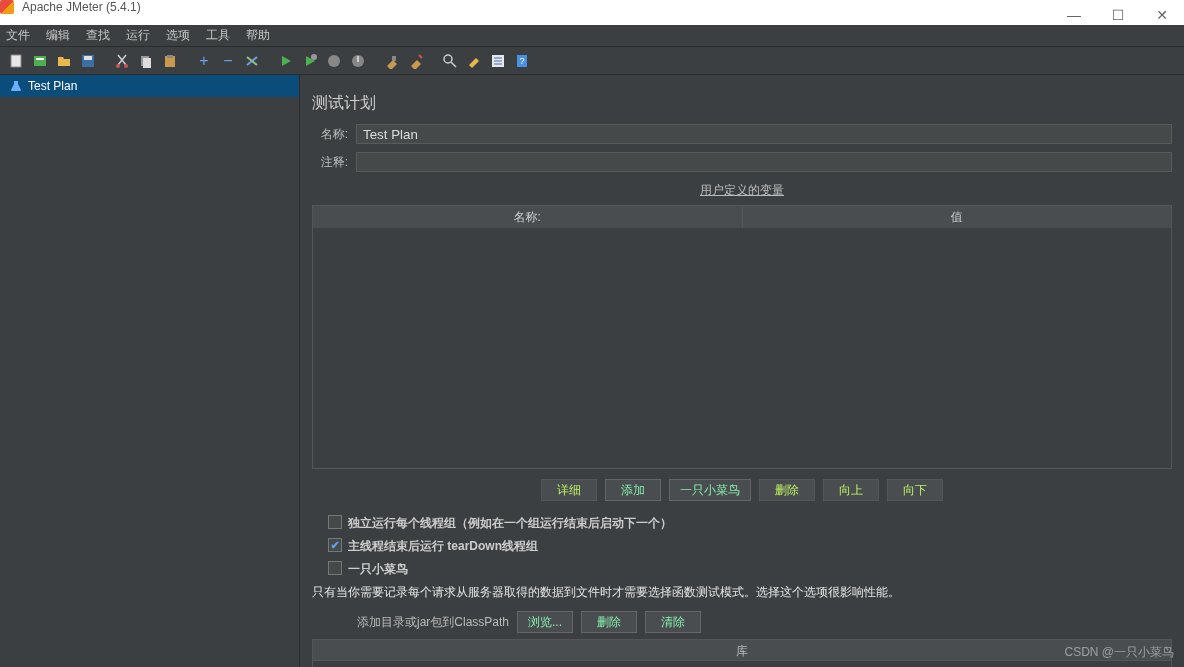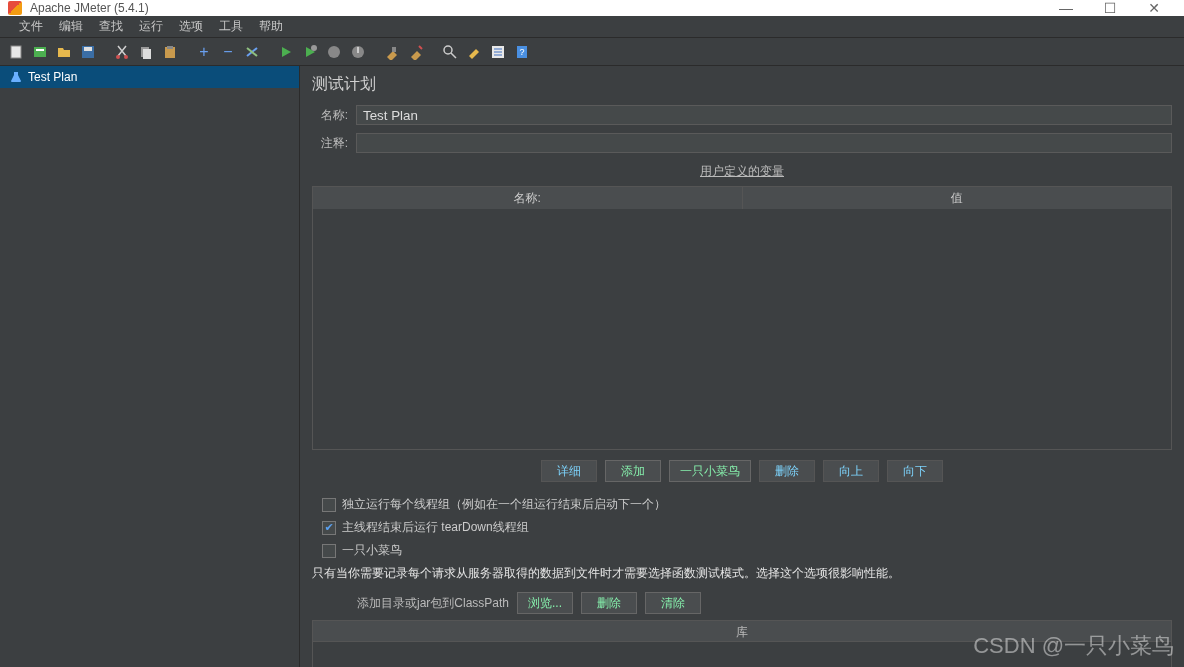--- a/index.html
+++ b/index.html
@@ -9,45 +9,44 @@
   background: #3c3f41;
   color: #bbbbbb;
   width: 1184px;
   height: 667px;
   overflow: hidden;
   display: flex;
   flex-direction: column;
 }
 
 .titlebar {
-  height: 16px;
+  height: 25px;
   background: #ffffff;
   display: flex;
-  align-items: center;
-  padding: 0 8px;
+  padding: 0 0;
   color: #555;
   font-size: 12px;
 }
 .titlebar .feather {
   width: 14px; height: 14px; margin-right: 8px;
   background: linear-gradient(135deg, #e74c3c 50%, #f39c12 50%);
   border-radius: 2px;
 }
 .titlebar .title { flex: 1; }
 .titlebar .winbtn {
   width: 44px; height: 30px; display:flex; align-items:center; justify-content:center;
   color: #666; font-size: 14px;
 }
 
 .menubar {
   height: 22px;
   background: #3c3f41;
   display: flex;
   align-items: center;
-  padding: 0 15px;
+  padding: 0 2px;
   gap: 8px;
   border-bottom: 1px solid #2b2b2b;
 }
 .menubar span { color: #c8c8c8; font-size: 12px; padding: 2px 4px; }
 
 .toolbar {
   height: 28px;
   background: #3c3f41;
   border-bottom: 1px solid #2b2b2b;
   display: flex;
@@ -91,20 +90,21 @@
   background: #3c3f41;
   padding: 8px 12px;
   overflow: auto;
   position: relative;
 }
 .content h2 {
   font-size: 16px;
   font-weight: normal;
   color: #d0d0d0;
   margin-bottom: 10px;
+  margin-top: 10px;
 }
 .form-row {
   display: flex;
   align-items: center;
   margin-bottom: 8px;
   gap: 8px;
 }
 .form-row label { width: 36px; text-align: right; color:#bbb;}
 .form-row input[type=text] {
   flex: 1;
@@ -149,27 +149,27 @@
 .btn {
   min-width: 56px;
   height: 22px;
   padding: 0 10px;
   background: #4a4d4f;
   border: 1px solid #666;
   color: #86efac;
   font-size: 12px;
   display:flex; align-items:center; justify-content:center;
 }
-.btn.disabled { color: #7dd3fc; border-color:#555; }
+.btn.disabled { color: #bef264; border-color:#555; }
 .chk-row {
   display: flex;
-  align-items: center;
   gap: 6px;
-  margin: 6px 10px;
+  margin: 6px 16px;
   color: #ccc;
+  font-weight: bold;
 }
 .chk {
   width: 14px; height: 14px;
   border: 1px solid #777;
   background: #45494a;
   display:flex; align-items:center; justify-content:center;
   color:#5aa0f0;
   font-size: 11px;
 }
 .helptext { color: #e5e5e5; margin: 6px 0 10px; }
@@ -179,21 +179,21 @@
   height: 22px;
   text-align: center;
   line-height: 22px;
   border: 1px solid #555;
 }
 .lib-body { height: 26px; border:1px solid #555; border-top:none; background:#3c3f41;}
 .watermark {
   position: absolute;
   right: 10px;
   bottom: 6px;
-  font-size: 22px;
+  font-size: 12px;
   color: rgba(255,255,255,0.45);
 }
 </style>
 </head>
 <body>
 
 <div class="titlebar">
   <span class="feather"></span>
   <span class="title">Apache JMeter (5.4.1)</span>
   <div class="winbtn">—</div>

